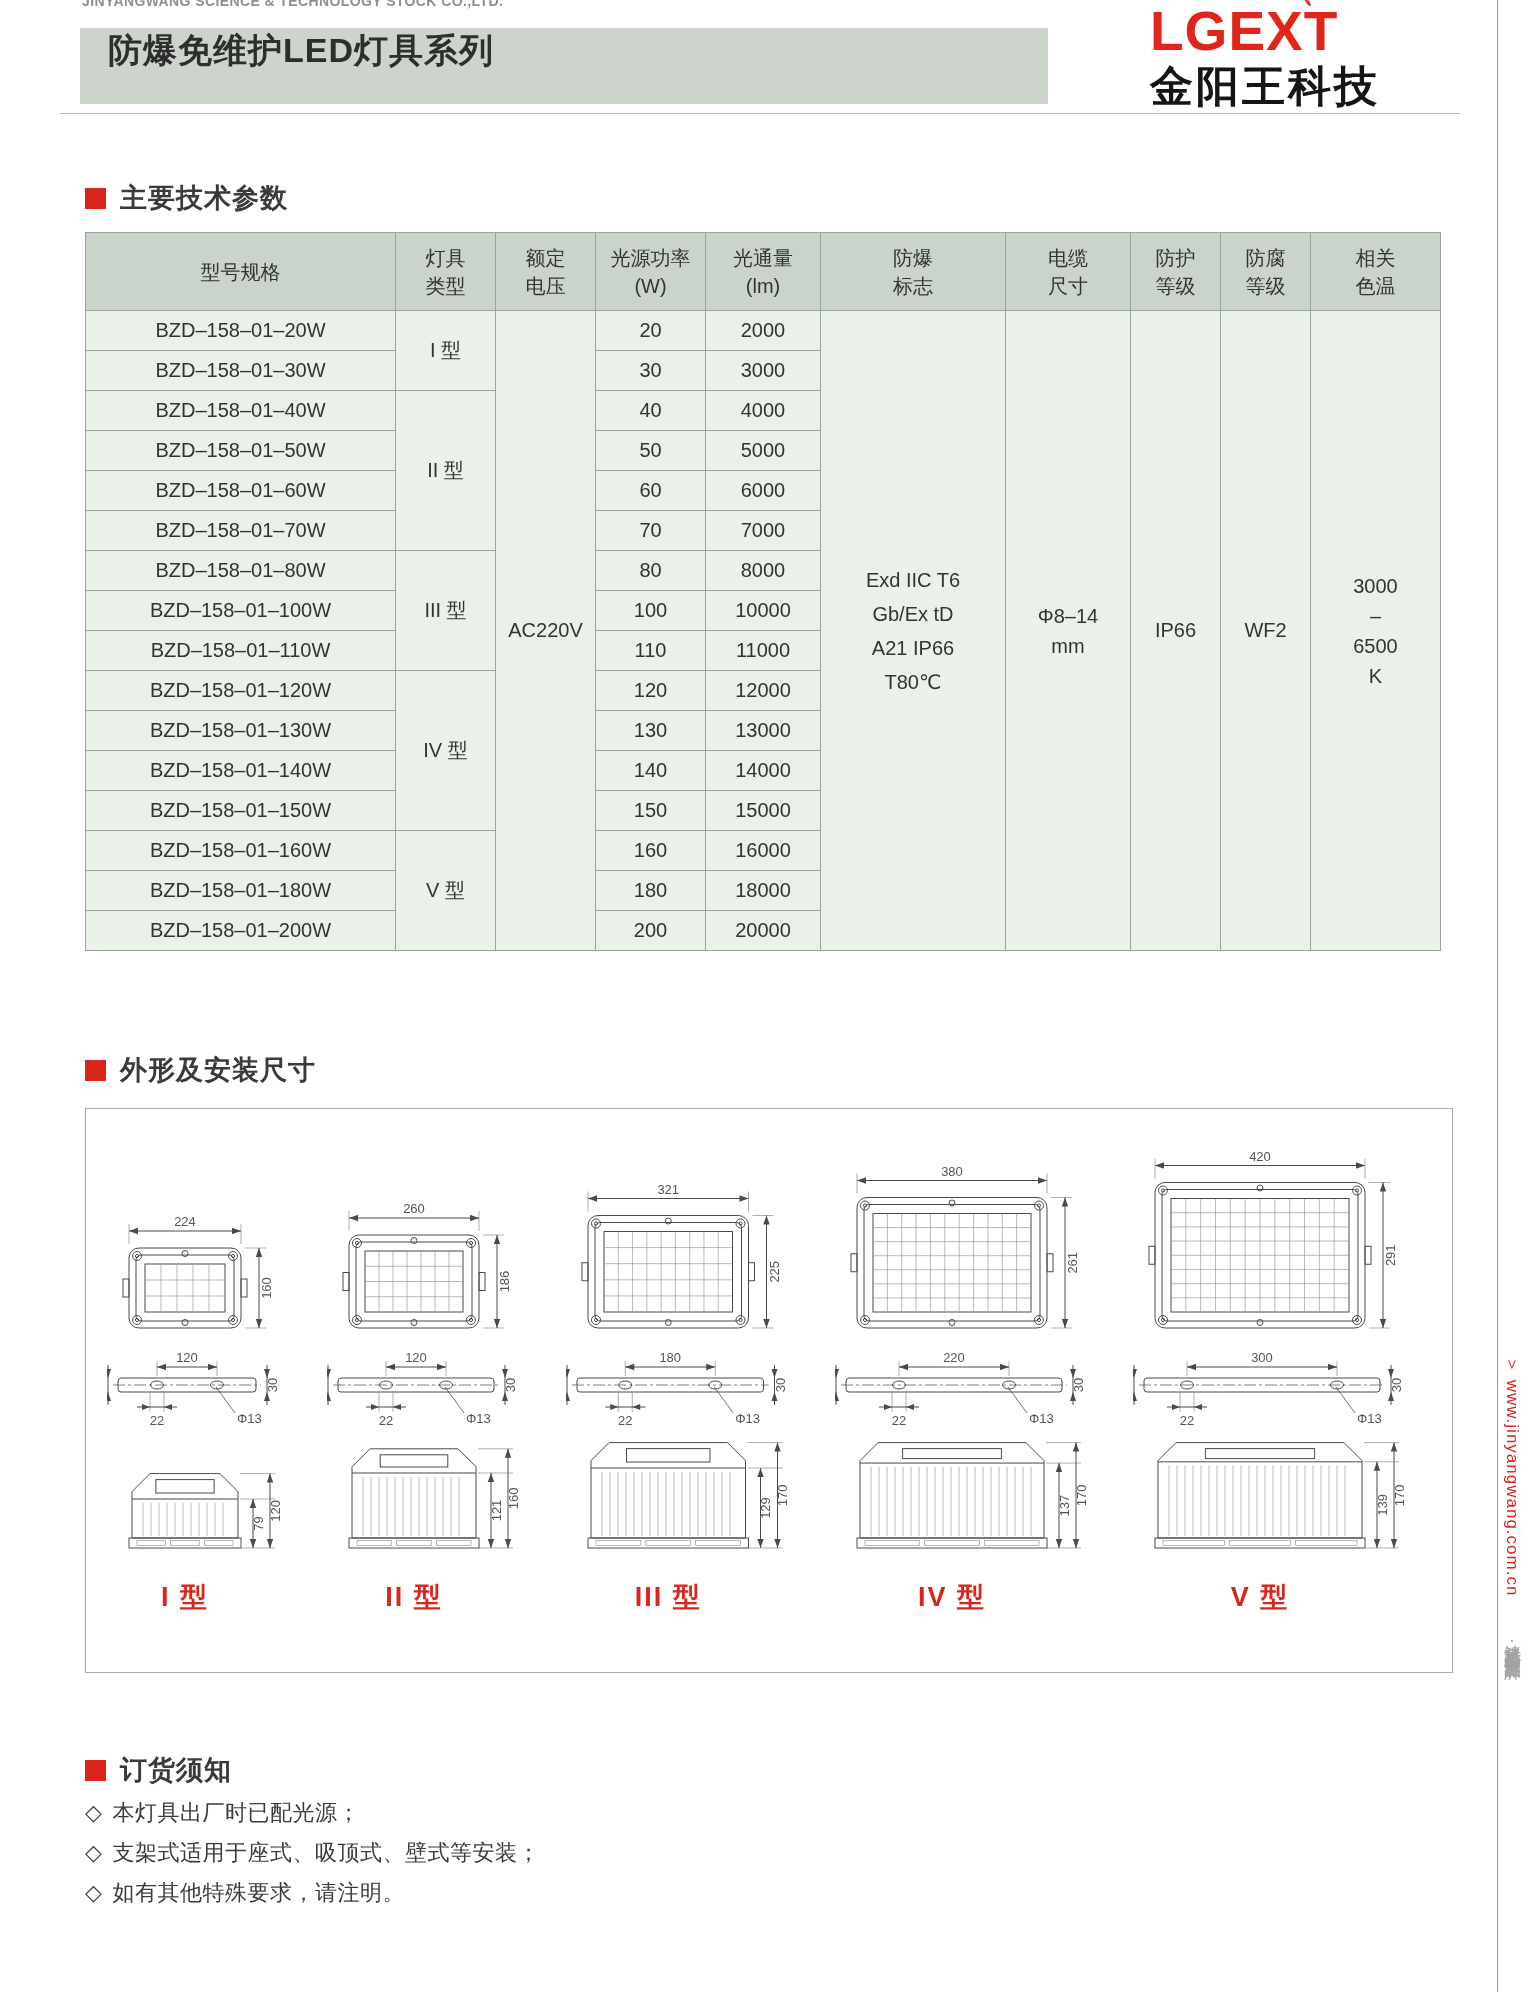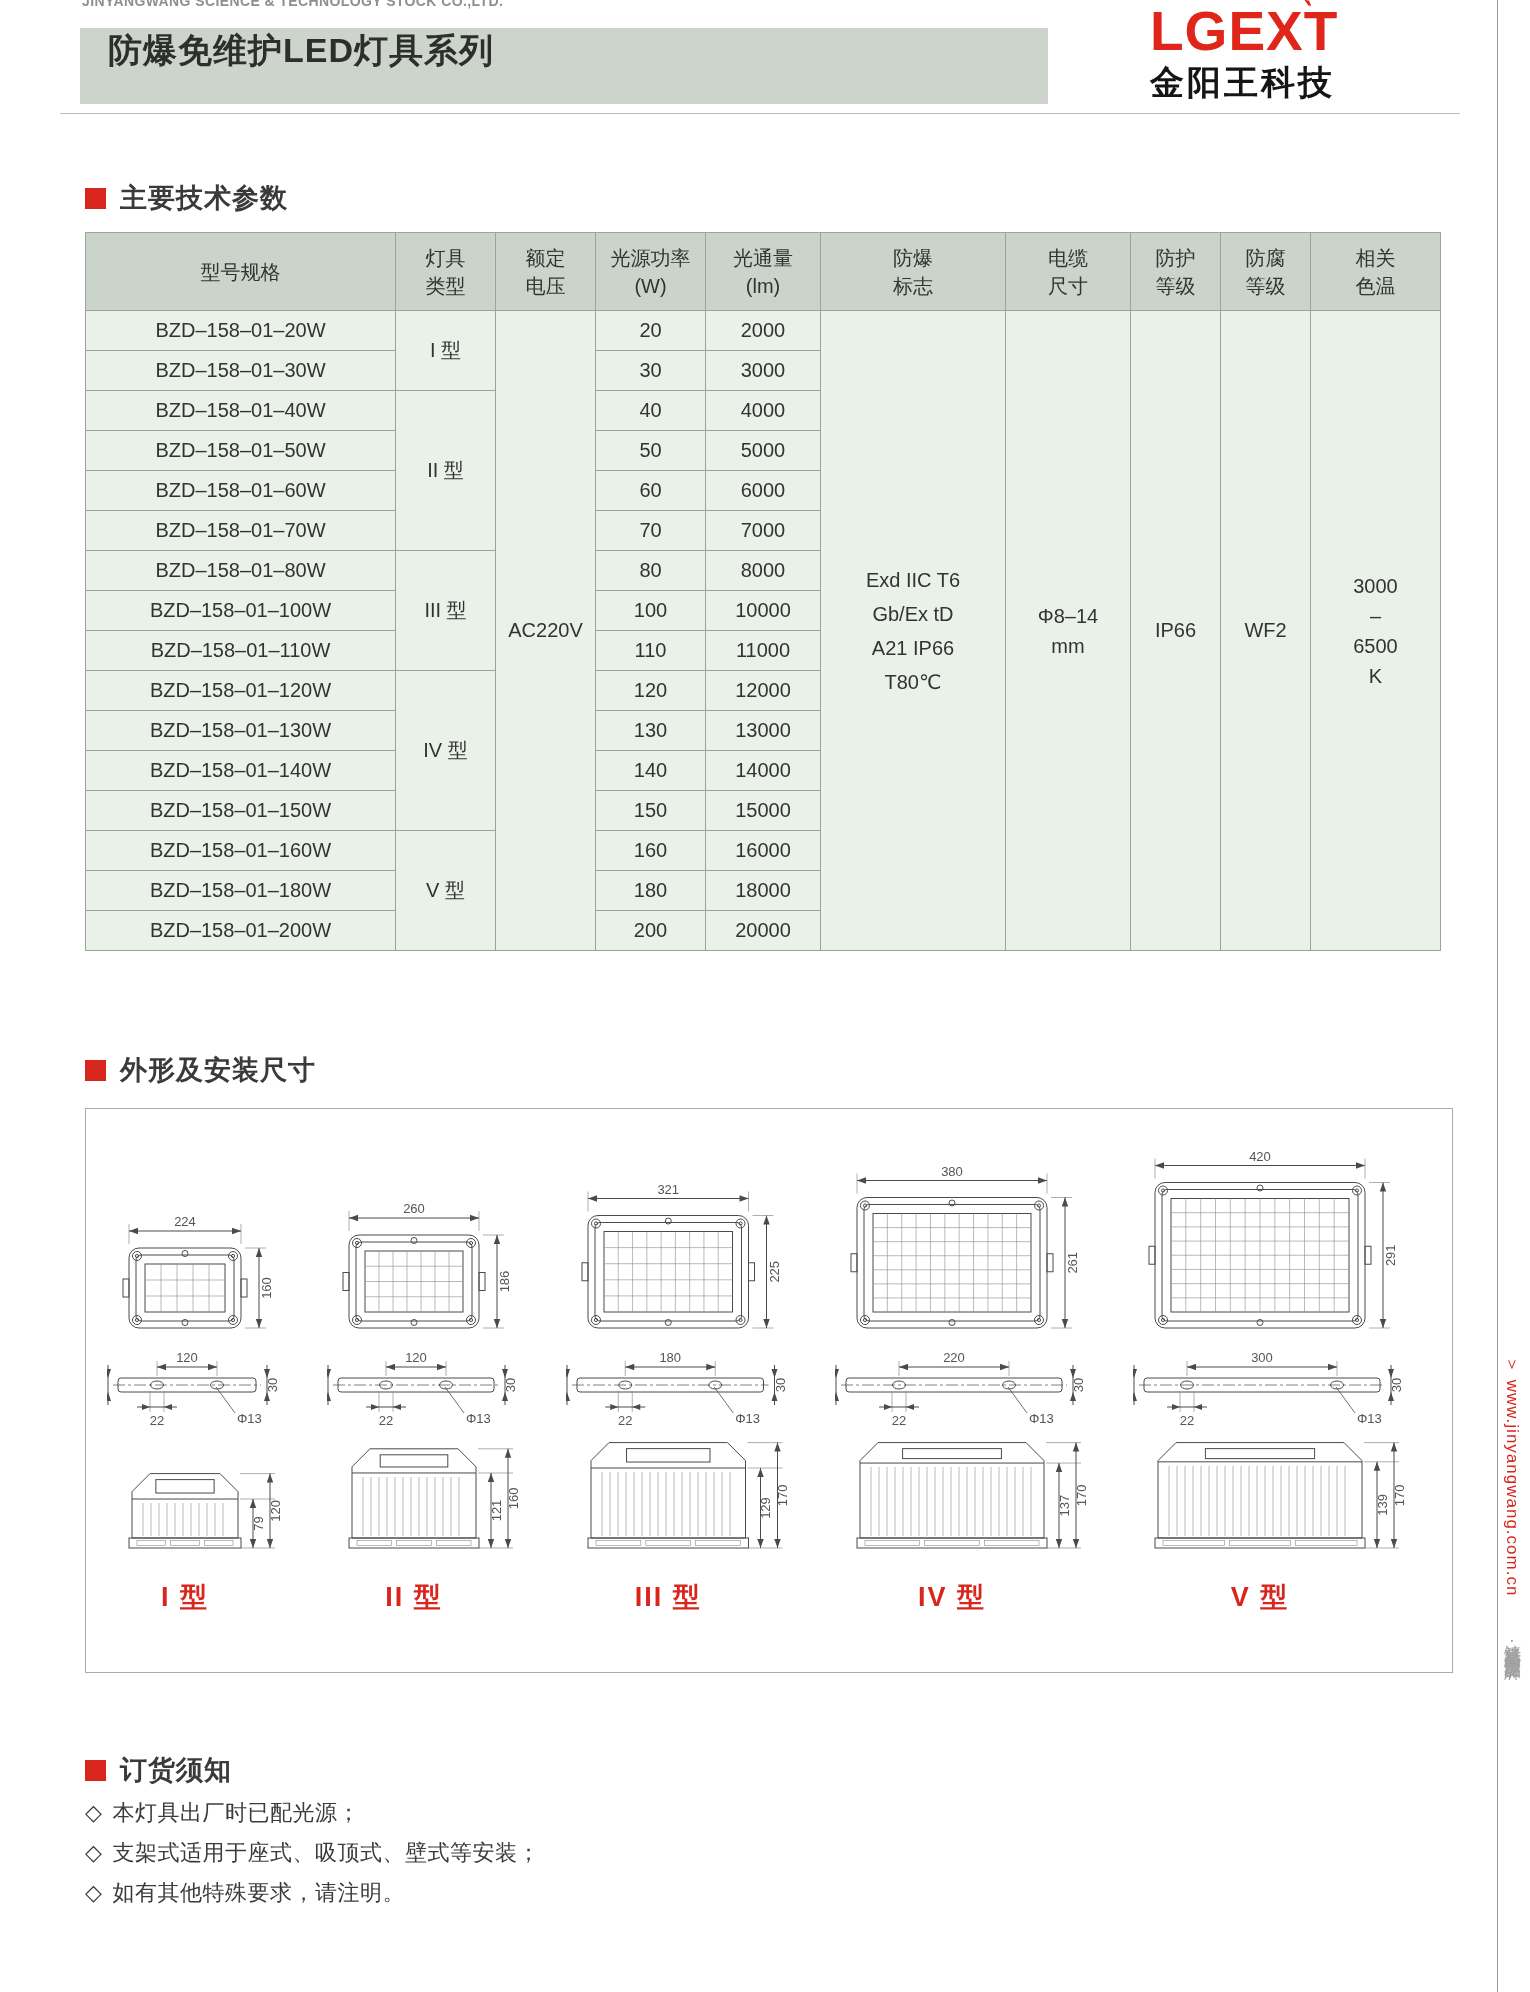--- a/index.html
+++ b/index.html
@@ -11,21 +11,21 @@
                 letter-spacing:.4px;font-weight:bold;white-space:nowrap;}
 
   
   .header-bar{position:absolute;left:80px;top:28px;width:968px;height:76px;background:#ccd4cb;
               display:flex;align-items:flex-start;}
   .header-title{margin-left:28px;font-size:34px;font-weight:bold;color:#2e2e2e;letter-spacing:1px;}
   .logo{position:absolute;left:1150px;top:4px;line-height:1;}
   .logo-brand{position:relative;display:block;color:#e0251a;font-size:55px;font-weight:900;
               letter-spacing:1px;font-family:"Liberation Sans","DejaVu Sans",sans-serif;}
   .logo-accent{position:absolute;left:150px;top:-8px;font-size:34px;color:#e0251a;transform:rotate(12deg);}
-  .logo-cn{display:block;margin-top:6px;color:#151515;font-size:34px;font-weight:900;letter-spacing:3px;}
+  .logo-cn{display:block;margin-top:6px;color:#151515;font-size:43px;font-weight:900;letter-spacing:3px;}
   .header-rule{position:absolute;left:60px;top:113px;width:1400px;height:1px;background:#bdbdbd;}
 
   
   .side-line{position:absolute;left:1497px;top:0;width:1px;height:1992px;background:#9a9a9a;}
   .side-text{position:absolute;left:1501px;top:1356px;height:700px;writing-mode:vertical-rl;
              font-size:17px;letter-spacing:1px;white-space:nowrap;}
   .side-url{color:#d8261d;}
   .side-slogan{color:#a2a2a2;margin-top:30px;}
 
   

